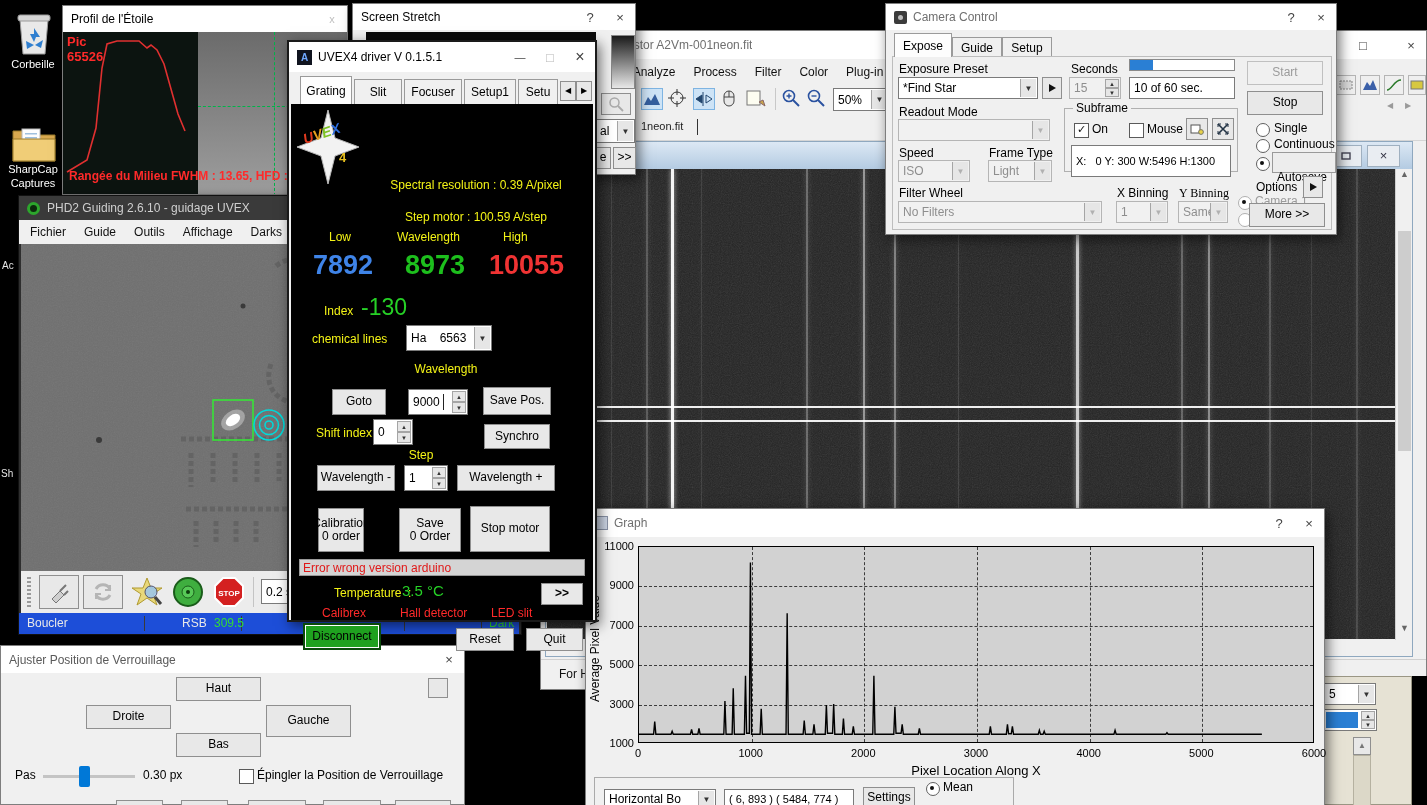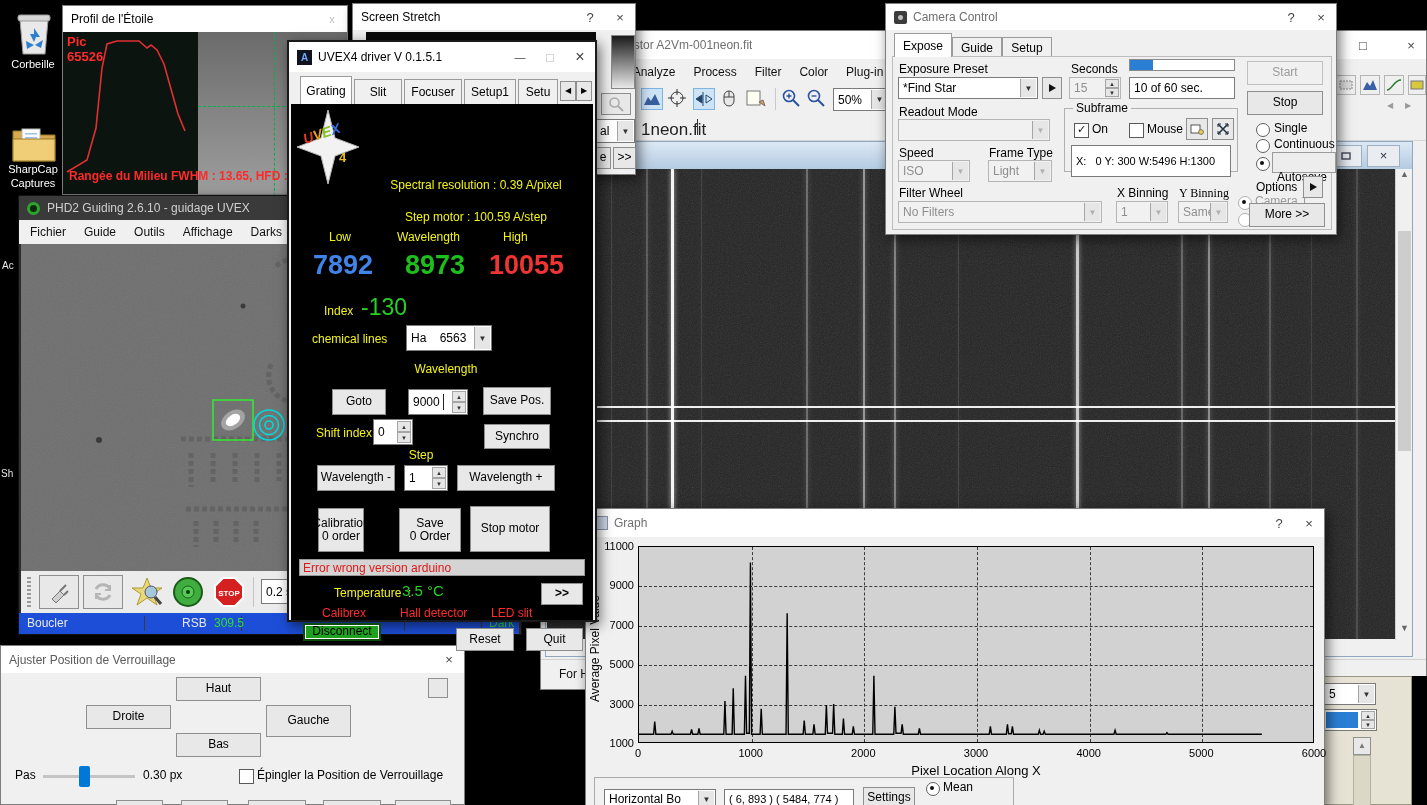--- a/index.html
+++ b/index.html
@@ -168,21 +168,21 @@
       <div class="abs" style="left:867px;top:-10px;width:18px;height:20px;border:1px solid #b5b5b5;background:#efefef;">
         <svg width="16" height="18" viewBox="0 0 16 18">
             <rect x="2" y="5" width="12" height="8" fill="#d7c840" stroke="#777"></rect>
           </svg>
       </div>
       <span class="abs" style="left:846px;top:16px;font-size:8px;color:#9a9a9a;">◀</span>
       <span class="abs" style="left:864px;top:16px;font-size:8px;color:#9a9a9a;">▶</span>
     </div>
 
     <div class="abs" style="left:0;top:84px;right:0;height:26px;background:#f0f0f0;border-bottom:1px solid #d5d5d5;">
-      <span class="abs" style="left:100px;top:5px;font-size:17px;color:#222;">1neon.fit</span>
+      <span class="abs" style="left:100px;top:5px;font-size:11px;color:#222;">1neon.fit</span>
       <div class="abs" style="left:156px;top:4px;width:1px;height:16px;background:#333;"></div>
     </div>
 
     <div class="abs" style="left:4px;top:110px;width:868px;height:516px;border:1px solid #8fa8bf;">
       <div class="abs" style="left:0;top:0;right:0;height:27px;background:linear-gradient(#dce8f4,#b4cbe2);display:flex;align-items:center;padding-left:14px;">
         <span style="color:#7d8b99;font-size:12px;">n-001neon.fit</span>
         <div style="margin-left:auto;display:flex;gap:5px;padding-right:12px;">
           <div class="abs" style="position:relative;width:33px;height:22px;background:#e9edf2;border:1px solid #9fb0c0;display:flex;align-items:center;justify-content:center;">
             <svg width="12" height="12" viewBox="0 0 12 12">
                 <rect x="2" y="3" width="8" height="6" fill="none" stroke="#445" stroke-width="1.4"></rect>
@@ -717,21 +717,21 @@
         <span style="color:#e01818;font-size:12px;">Error wrong version arduino</span>
       </div>
       <span class="abs ylw" style="left:43px;top:482px;font-size:12px;white-space:pre;">Temperature  :</span>
       <span class="abs" style="left:111px;top:478px;font-size:15px;color:#26d126;">3.5 °C</span>
       <div class="btn" style="left:250px;top:479px;width:42px;height:22px;font-weight:bold;">
           <span>&gt;&gt;</span>
         </div>
       <span class="abs red" style="left:31px;top:502px;font-size:12px;">Calibrex</span>
       <span class="abs red" style="left:109px;top:502px;font-size:12px;">Hall detector</span>
       <span class="abs red" style="left:200px;top:502px;font-size:12px;">LED slit</span>
-      <div class="btn" style="left:12px;top:519px;width:78px;height:18px;background:#1fa11f;border:2px solid #0a4a0a;box-shadow:inset 0 0 0 1px #fff;">
+      <div class="btn" style="left:12px;top:519px;width:78px;height:27px;background:#1fa11f;border:2px solid #0a4a0a;box-shadow:inset 0 0 0 1px #fff;">
           <span>Disconnect</span>
         </div>
       <div class="btn" style="left:165px;top:524px;width:58px;height:23px;">
           <span>Reset</span>
         </div>
       <div class="btn" style="left:235px;top:524px;width:57px;height:23px;">
           <span>Quit</span>
         </div>
     </div>
   </div>

